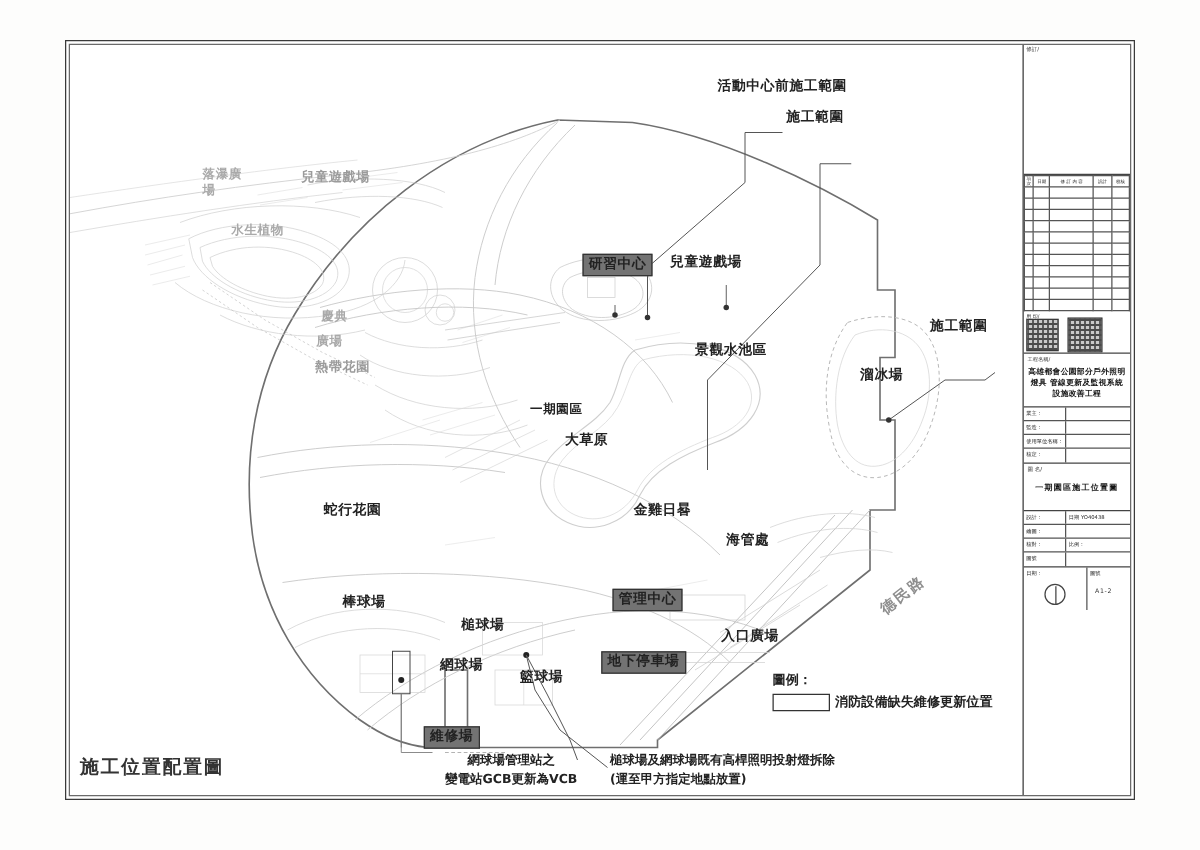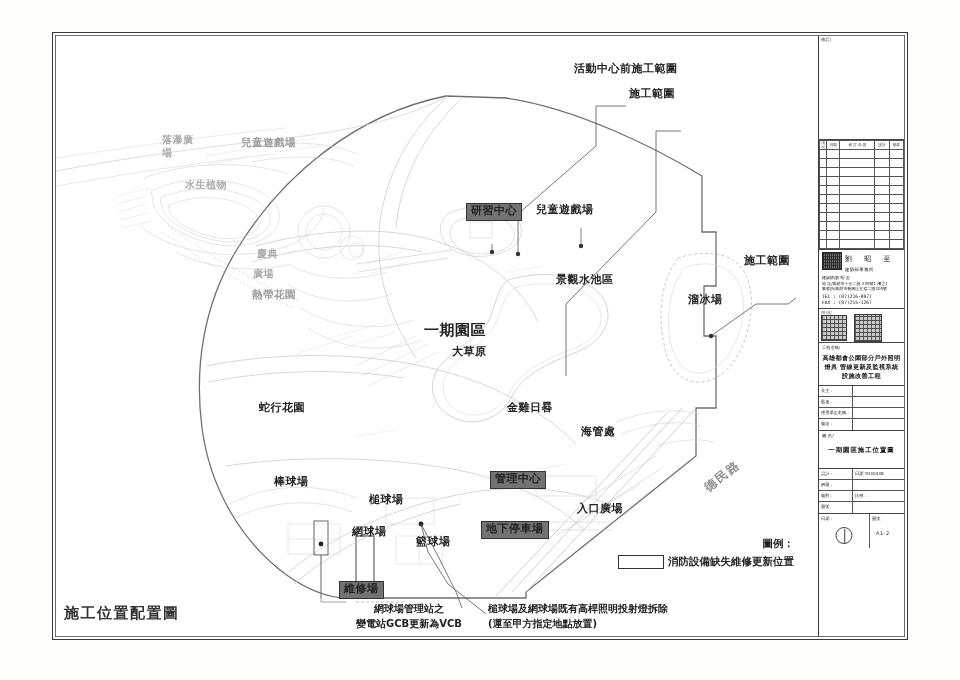--- a/index.html
+++ b/index.html
@@ -40,21 +40,21 @@
 
   
   .plan-label {
     position: absolute;
     font-family: "DejaVu Sans", "Liberation Sans", sans-serif;
     color: #222;
     white-space: nowrap;
     letter-spacing: 0.5px;
     line-height: 1.15;
   }
-  .lbl-lg   { font-size: 15px; font-weight: 700; }
+  .lbl-lg   { font-size: 10px; font-weight: 700; }
   .lbl-md   { font-size: 11px; font-weight: 600; }
   .lbl-faint{ font-size: 10px; font-weight: 600; color: #a9a9a9; }
   .lbl-faint2{ font-size: 10.5px; font-weight: 600; color: #9b9b9b; }
   .boxed {
     border: 1px solid #333;
     padding: 1px 4px 2px 4px;
     background: #737373;
   }
   .lbl-rot {
     transform: rotate(-38deg);
@@ -68,21 +68,21 @@
     position: absolute;
     font-size: 15px; font-weight: 600; color: #333;
     letter-spacing: 1.5px;
   }
   .note-block {
     position: absolute;
     font-size: 10px; font-weight: 600; color: #222;
     line-height: 1.45; white-space: nowrap;
   }
   .legend-wrap { position: absolute; }
-  .legend-title { font-size: 10.5px; font-weight: 600; color: #222; text-align: right; }
+  .legend-title { font-size: 10.5px; font-weight: 600; color: #222; }
   .legend-row { display: flex; align-items: center; gap: 4px; margin-top: 4px; }
   .legend-swatch {
     width: 46px; height: 14px;
     border: 1px solid #333; background: #fff;
   }
   .legend-text { font-size: 10.5px; font-weight: 600; color: #222; }
 
   
   .titleblock {
     position: absolute;
@@ -585,38 +585,20 @@
         <tr>
             <td></td>
             <td></td>
             <td></td>
             <td></td>
             <td></td>
           </tr>
       </tbody>
     </table>
 
-    <div class="tb-company">
-      <div class="co-head">
-        <div class="co-logo"></div>
-        <div class="co-names">
-          <div class="co-person">劉 昭 至</div>
-          <div class="co-firm">建築師事務所</div>
-        </div>
-      </div>
-      <div class="co-lines">
-        <div>建築師/劉 昭 至</div>
-        <div>地 址/高雄市十全二路 239號1 樓之1</div>
-        <div>事務所/高雄市新興區五福二路305號</div>
-      </div>
-      <div class="co-tel">
-        <div>TEL : (07)216-0977</div>
-        <div>FAX : (07)215-1267</div>
-      </div>
-    </div>
 
     <div class="tb-seals">
       <div class="seal-label">用 印/</div>
       <div class="seal"></div>
       <div class="seal sq2"></div>
     </div>
 
     <div class="tb-proj">
       <div class="proj-cap">工程名稱/</div>
       <div class="proj-name">

